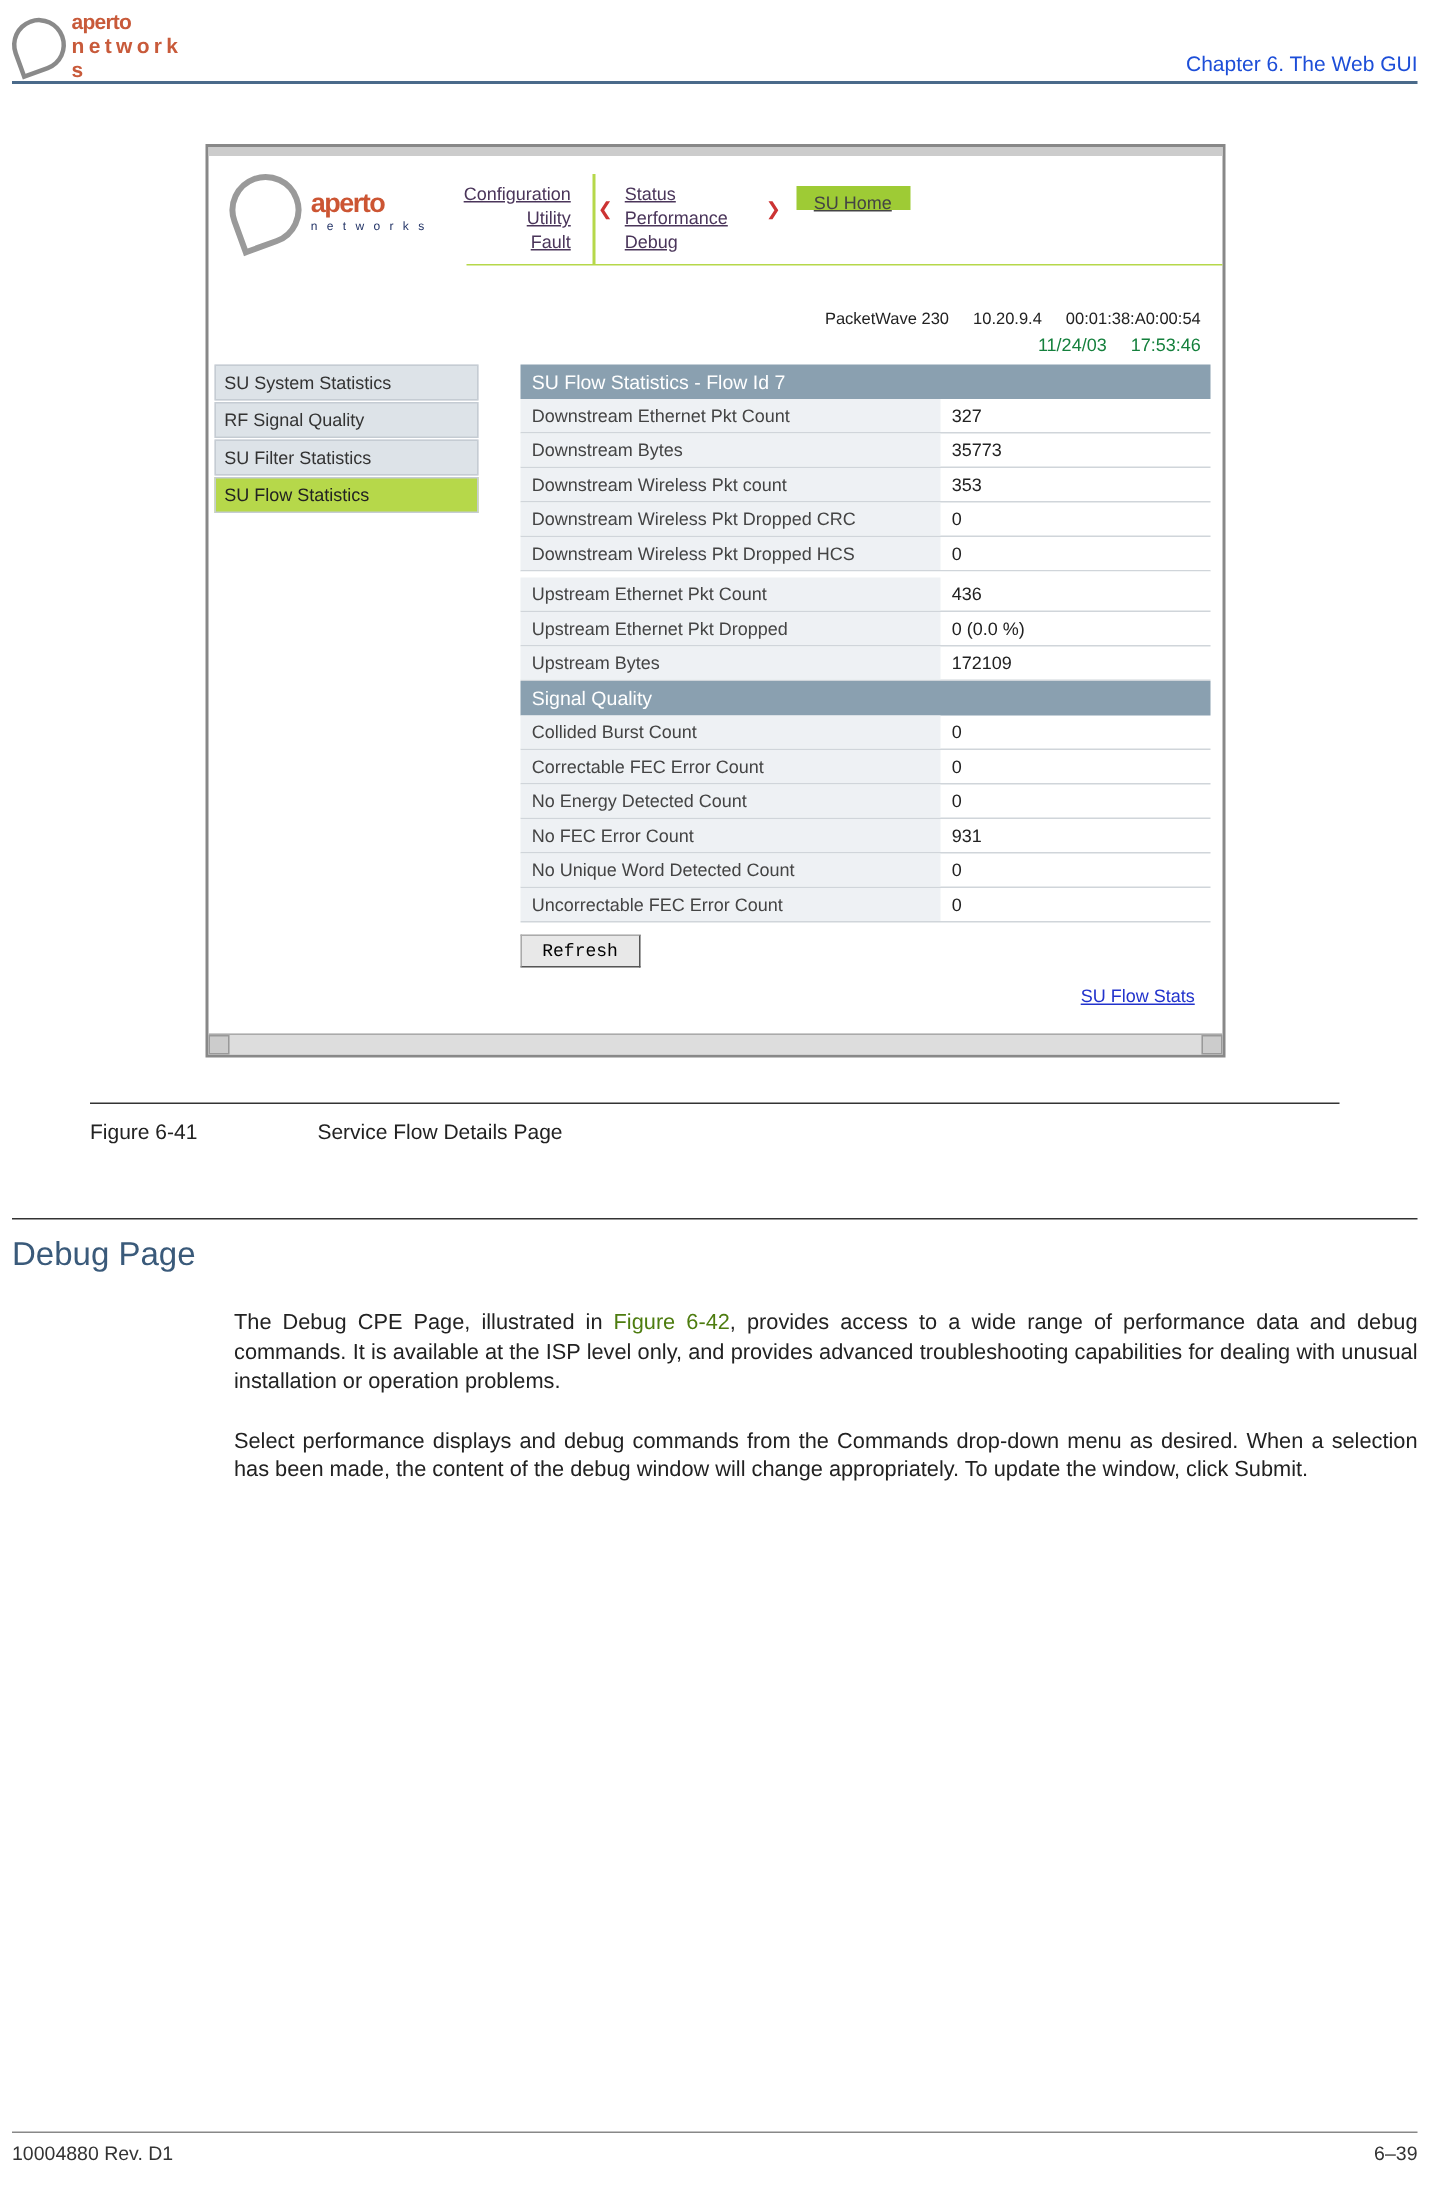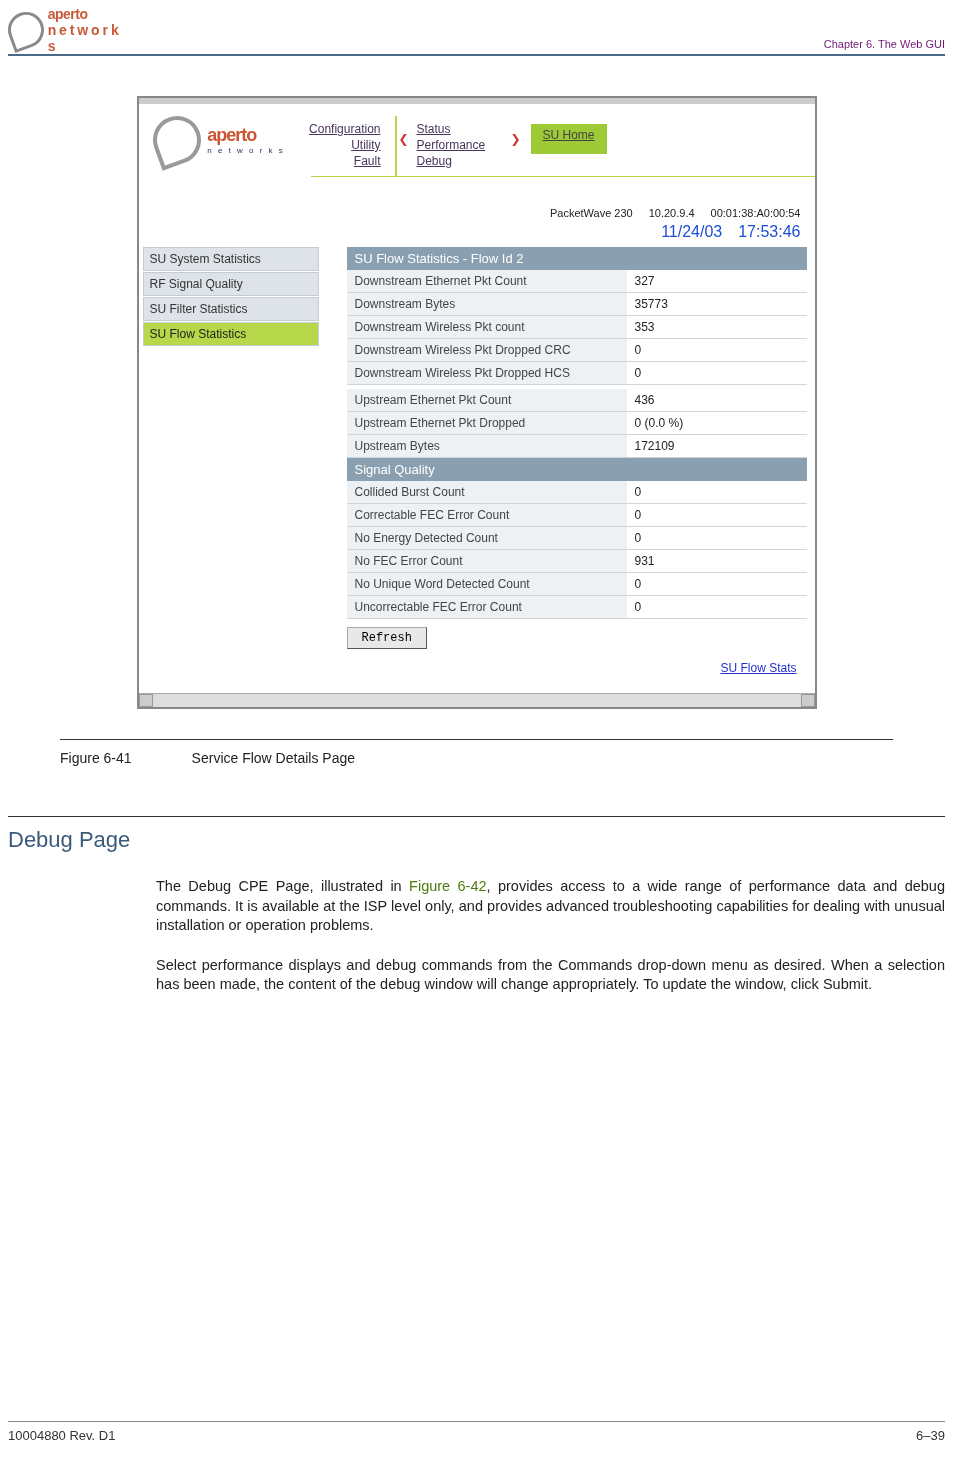--- a/index.html
+++ b/index.html
@@ -30,21 +30,21 @@
     border-radius: 50% 50% 50% 0;
     transform: rotate(-20deg);
     margin-right: 4px;
   }
   .logo-text {
     font-size: 14px;
     color: #c85a3a;
     font-weight: bold;
     letter-spacing: -0.5px;
   }
-  .chapter-title { font-size: 11px; color: #701a75; }
+  .chapter-title { font-size: 14px; color: #1d4ed8; }
   .header-rule { height: 2px; background: #4a6a8a; margin: 0 8px 40px 8px; }
   .screenshot-wrap {
     margin: 0 auto 30px auto;
     width: 680px;
   }
   .browser-frame {
     border: 2px solid #888;
     background: #fff;
     font-family: Verdana, Arial, sans-serif;
     font-size: 12px;
@@ -95,41 +95,41 @@
     content: "❮"; color:#cc3333; position:absolute; right:-14px; top: 16px; font-size:12px;
   }
   .arrow-r::after {
     content: "❯"; color:#cc3333; position:absolute; right:-14px; top: 16px; font-size:12px;
   }
   .su-home-btn {
     background: #9ecb35;
     color: #444;
     padding: 4px 12px;
     margin: 8px 0 0 24px;
-    height: 30px;
+    height: 16px;
     text-decoration: underline;
     cursor: pointer;
     font-size: 12px;
   }
   .hr-green { height:1px; background:#b6d84a; margin: 0 0 0 172px;}
   .info-bar {
     display: flex;
     justify-content: flex-end;
     gap: 16px;
     padding: 30px 14px 2px 0;
     font-size: 11px;
     color: #222;
   }
   .info-bar2 {
     display: flex;
     justify-content: flex-end;
     gap: 16px;
     padding: 2px 14px 6px 0;
-    font-size: 16px;
-    color: #1d4ed8;
+    font-size: 12px;
+    color: #15803d;
   }
   .bf-body {
     display: flex;
     padding: 0 8px 10px 0;
     gap: 20px;
   }
   .sidebar {
     width: 180px;
     padding: 0 0 0 4px;
   }
@@ -199,21 +199,21 @@
     background: #ddd;
     border-top:1px solid #aaa;
     display:flex;
     justify-content:space-between;
   }
   .sb-btn { width:14px; background:#ccc; border:1px solid #999;}
   
   .fig-rule { height:1px; background:#333; margin: 0 60px; }
   .fig-caption {
     display:flex;
-    gap: 60px;
+    gap: 80px;
     padding: 10px 60px 50px 60px;
     font-size: 14px;
     color:#222;
   }
   
   .sec-rule { height:1px; background:#333; margin: 0 8px; }
   .section-title {
     font-size: 22px;
     color: #3a5a7a;
     padding: 10px 8px 24px 8px;
@@ -293,21 +293,21 @@
     </div>
 
     <div class="bf-body">
       <div class="sidebar">
         <div class="sidebar-item">SU System Statistics</div>
         <div class="sidebar-item">RF Signal Quality</div>
         <div class="sidebar-item">SU Filter Statistics</div>
         <div class="sidebar-item active">SU Flow Statistics</div>
       </div>
       <div class="main-panel">
-        <div class="table-head">SU Flow Statistics - Flow Id 2</div>
+        <div class="table-head">SU Flow Statistics - Flow Id 7</div>
         <div class="data-row">
             <div class="lbl">Downstream Ethernet Pkt Count</div>
             <div class="val">327</div>
           </div>
         <div class="data-row">
             <div class="lbl">Downstream Bytes</div>
             <div class="val">35773</div>
           </div>
         <div class="data-row">
             <div class="lbl">Downstream Wireless Pkt count</div>

